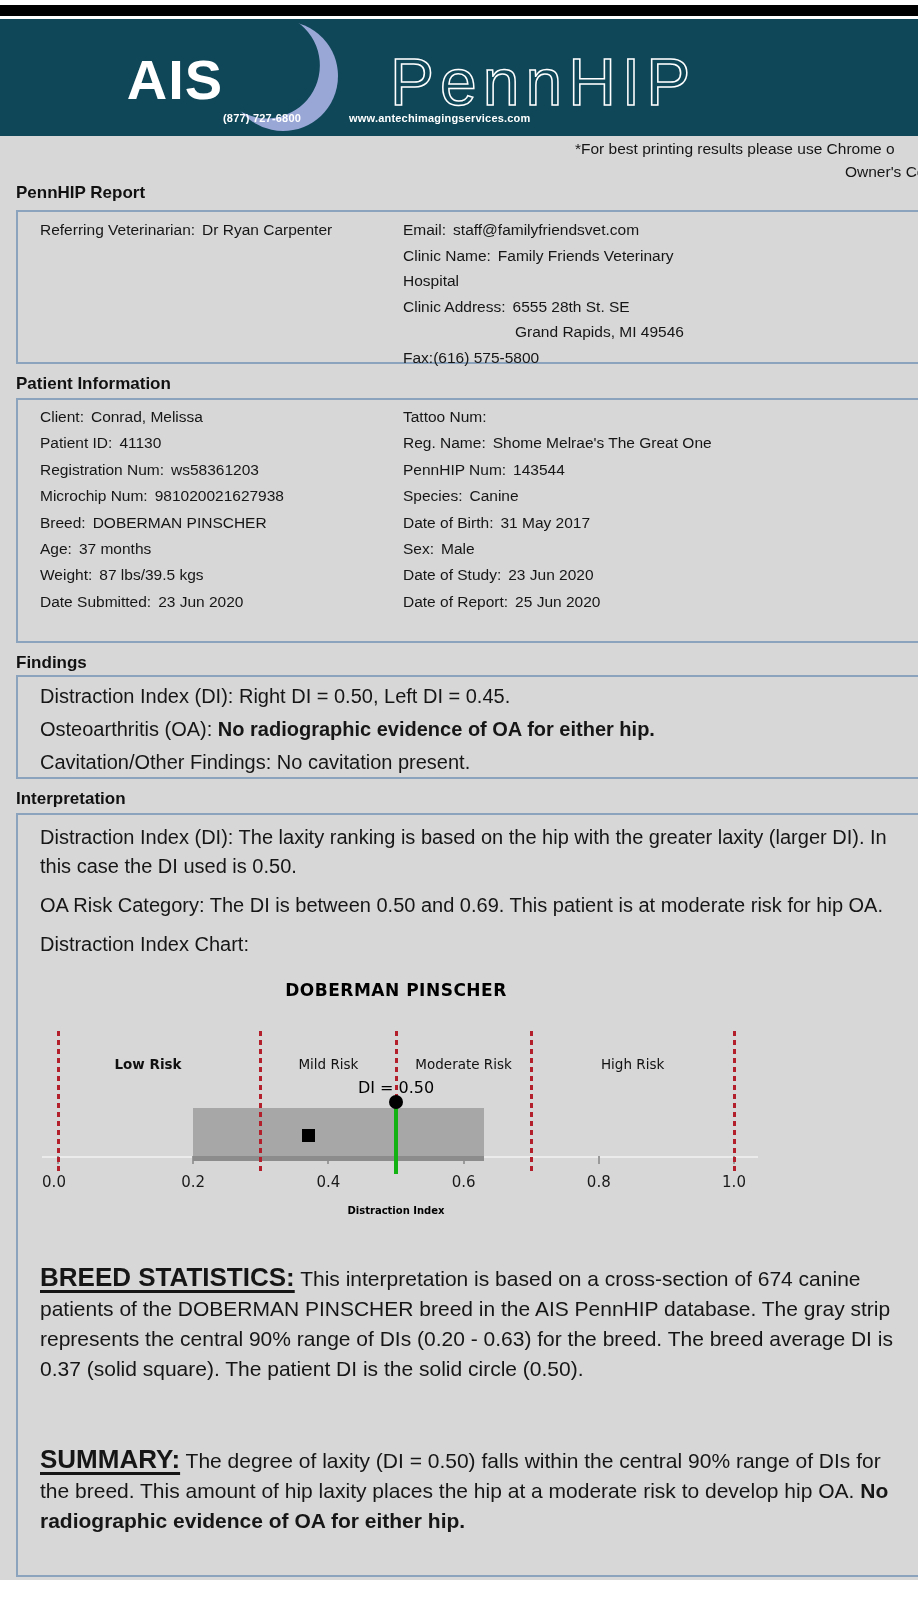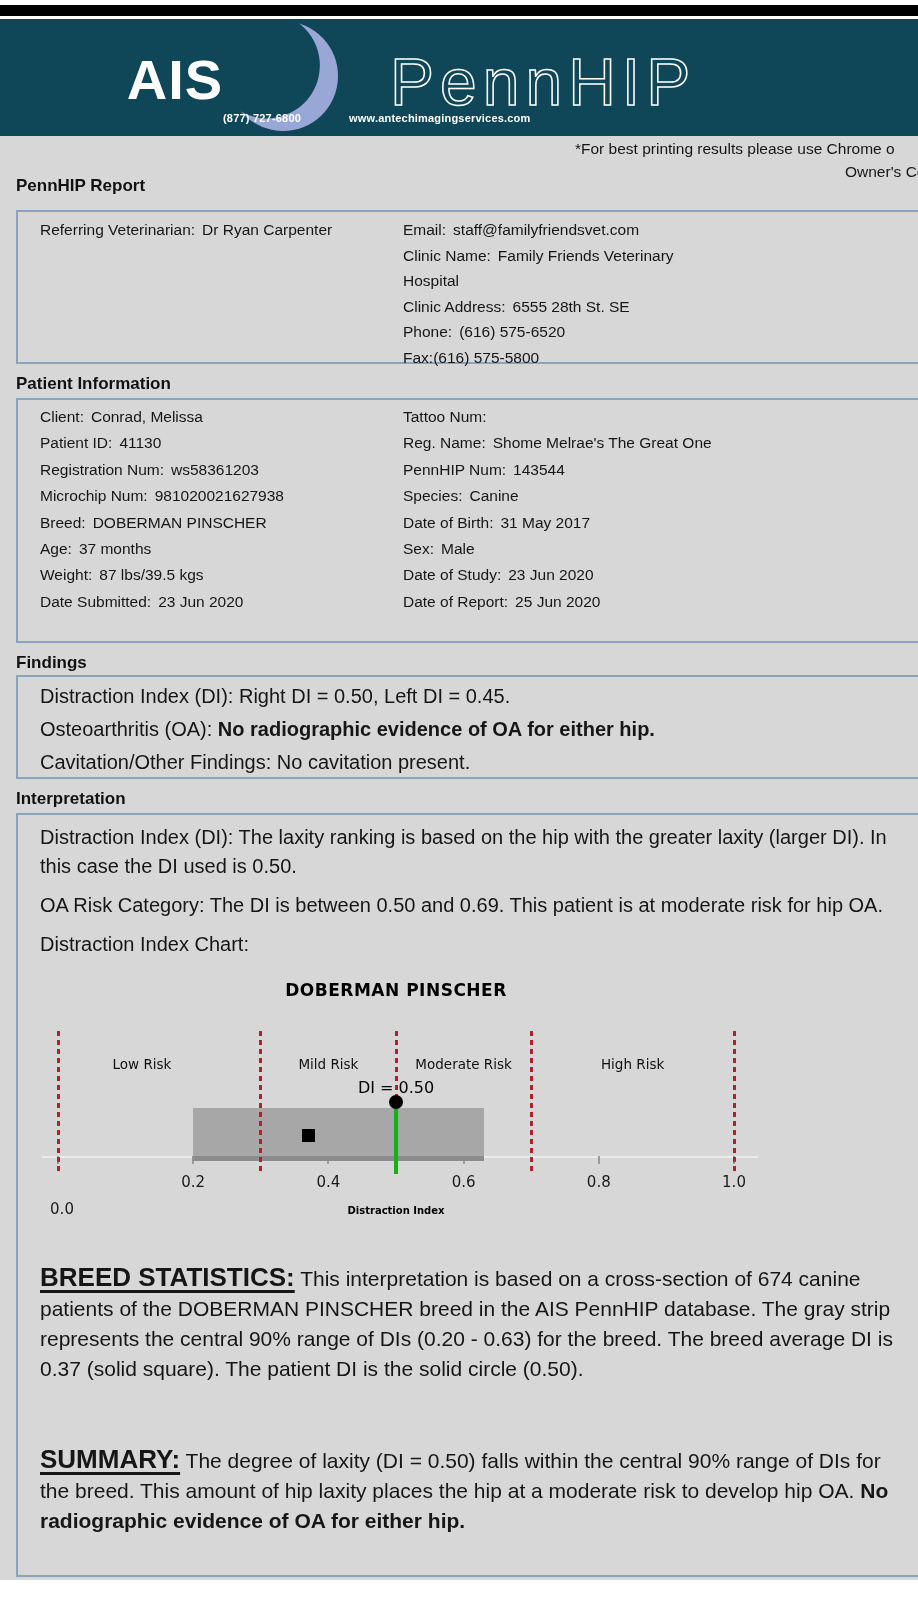--- a/index.html
+++ b/index.html
@@ -84,38 +84,36 @@
   <div id="contact-row">
     <span>(877) 727-6800</span>
     <span>www.antechimagingservices.com</span>
   </div>
 </div>
 
 <div id="paper"></div>
 <div id="print-note-1">*For best printing results please use Chrome o</div>
 <div id="print-note-2">Owner's Cop</div>
 
-<div class="sec-head" style="top:176px;">PennHIP Report</div>
+<div class="sec-head" style="top:183px;">PennHIP Report</div>
 
 <div id="box-vet" class="secbox">
   <div id="vet-grid">
     <div class="cell">
       <span class="lbl">Referring Veterinarian:</span><span>Dr Ryan Carpenter</span>
     </div>
     <div class="cell">
       <span class="lbl">Email:</span><span>staff@familyfriendsvet.com</span>
     </div>
     <div class="cell rcol">
       <span class="lbl">Clinic Name:</span><span>Family Friends Veterinary Hospital</span>
     </div>
     <div class="cell rcol">
       <span class="lbl">Clinic Address:</span><span>6555 28th St. SE</span>
-    </div>
-    <div class="cell rcol">
-      <span class="lbl">Phone:</span><span>(616) 575-6520</span>
+      <span class="addr2">Grand Rapids, MI 49546</span>
     </div>
     <div class="cell rcol">
       <span class="lbl0">Fax:</span><span>(616) 575-5800</span>
     </div>
   </div>
 </div>
 
 <div id="head-patient" class="sec-head">Patient Information</div>
 <div id="box-patient" class="secbox">
   <div id="patient-grid">
@@ -155,29 +153,29 @@
       <div class="ipara">OA Risk Category: The DI is between 0.50 and 0.69. This patient is at moderate risk for hip OA.</div>
       <div class="ipara">Distraction Index Chart:</div>
     </div>
   <div id="chart">
       <div class="abs c-title" style="left: 378px; top: 21px; transform: translateX(-50%);">DOBERMAN PINSCHER</div>
       <div class="abs dash" style="left: 38.5px; top: 72px;"></div>
       <div class="abs dash" style="left: 241.3px; top: 72px;"></div>
       <div class="abs dash" style="left: 376.5px; top: 72px;"></div>
       <div class="abs dash" style="left: 511.7px; top: 72px;"></div>
       <div class="abs dash" style="left: 714.5px; top: 72px;"></div>
-      <div class="abs zone" style="left: 124px; top: 97px; transform: translateX(-50%);">Low Risk</div>
+      <div class="abs zone" style="left: 130px; top: 97px; transform: translateX(-50%); font-weight: bold;">Low Risk</div>
       <div class="abs zone" style="left: 310.4px; top: 97px; transform: translateX(-50%);">Mild Risk</div>
       <div class="abs zone" style="left: 445.6px; top: 97px; transform: translateX(-50%);">Moderate Risk</div>
       <div class="abs zone" style="left: 614.6px; top: 97px; transform: translateX(-50%);">High Risk</div>
       <div class="abs strip" style="left: 175.2px; top: 149px; width: 290.68px;"></div>
       <div class="abs strip-shadow" style="left: 175.2px; top: 197px; width: 290.68px;"></div>
       <div class="abs axis" style="left: 24px; top: 197px; width: 716px;"></div>
       <div class="abs tick" style="left: 39px; top: 197px;"></div>
-      <div class="abs ticklbl" style="left: 44px; top: 214px; transform: translateX(-50%); margin-top: 27px;">0.0</div>
+      <div class="abs ticklbl" style="left: 36px; top: 214px; transform: translateX(-50%);">0.0</div>
       <div class="abs tick" style="left: 174.2px; top: 197px;"></div>
       <div class="abs ticklbl" style="left: 175.2px; top: 214px; transform: translateX(-50%);">0.2</div>
       <div class="abs tick" style="left: 309.4px; top: 197px;"></div>
       <div class="abs ticklbl" style="left: 310.4px; top: 214px; transform: translateX(-50%);">0.4</div>
       <div class="abs tick" style="left: 444.6px; top: 197px;"></div>
       <div class="abs ticklbl" style="left: 445.6px; top: 214px; transform: translateX(-50%);">0.6</div>
       <div class="abs tick" style="left: 579.8px; top: 197px;"></div>
       <div class="abs ticklbl" style="left: 580.8px; top: 214px; transform: translateX(-50%);">0.8</div>
       <div class="abs tick" style="left: 715px; top: 197px;"></div>
       <div class="abs ticklbl" style="left: 716px; top: 214px; transform: translateX(-50%);">1.0</div>

